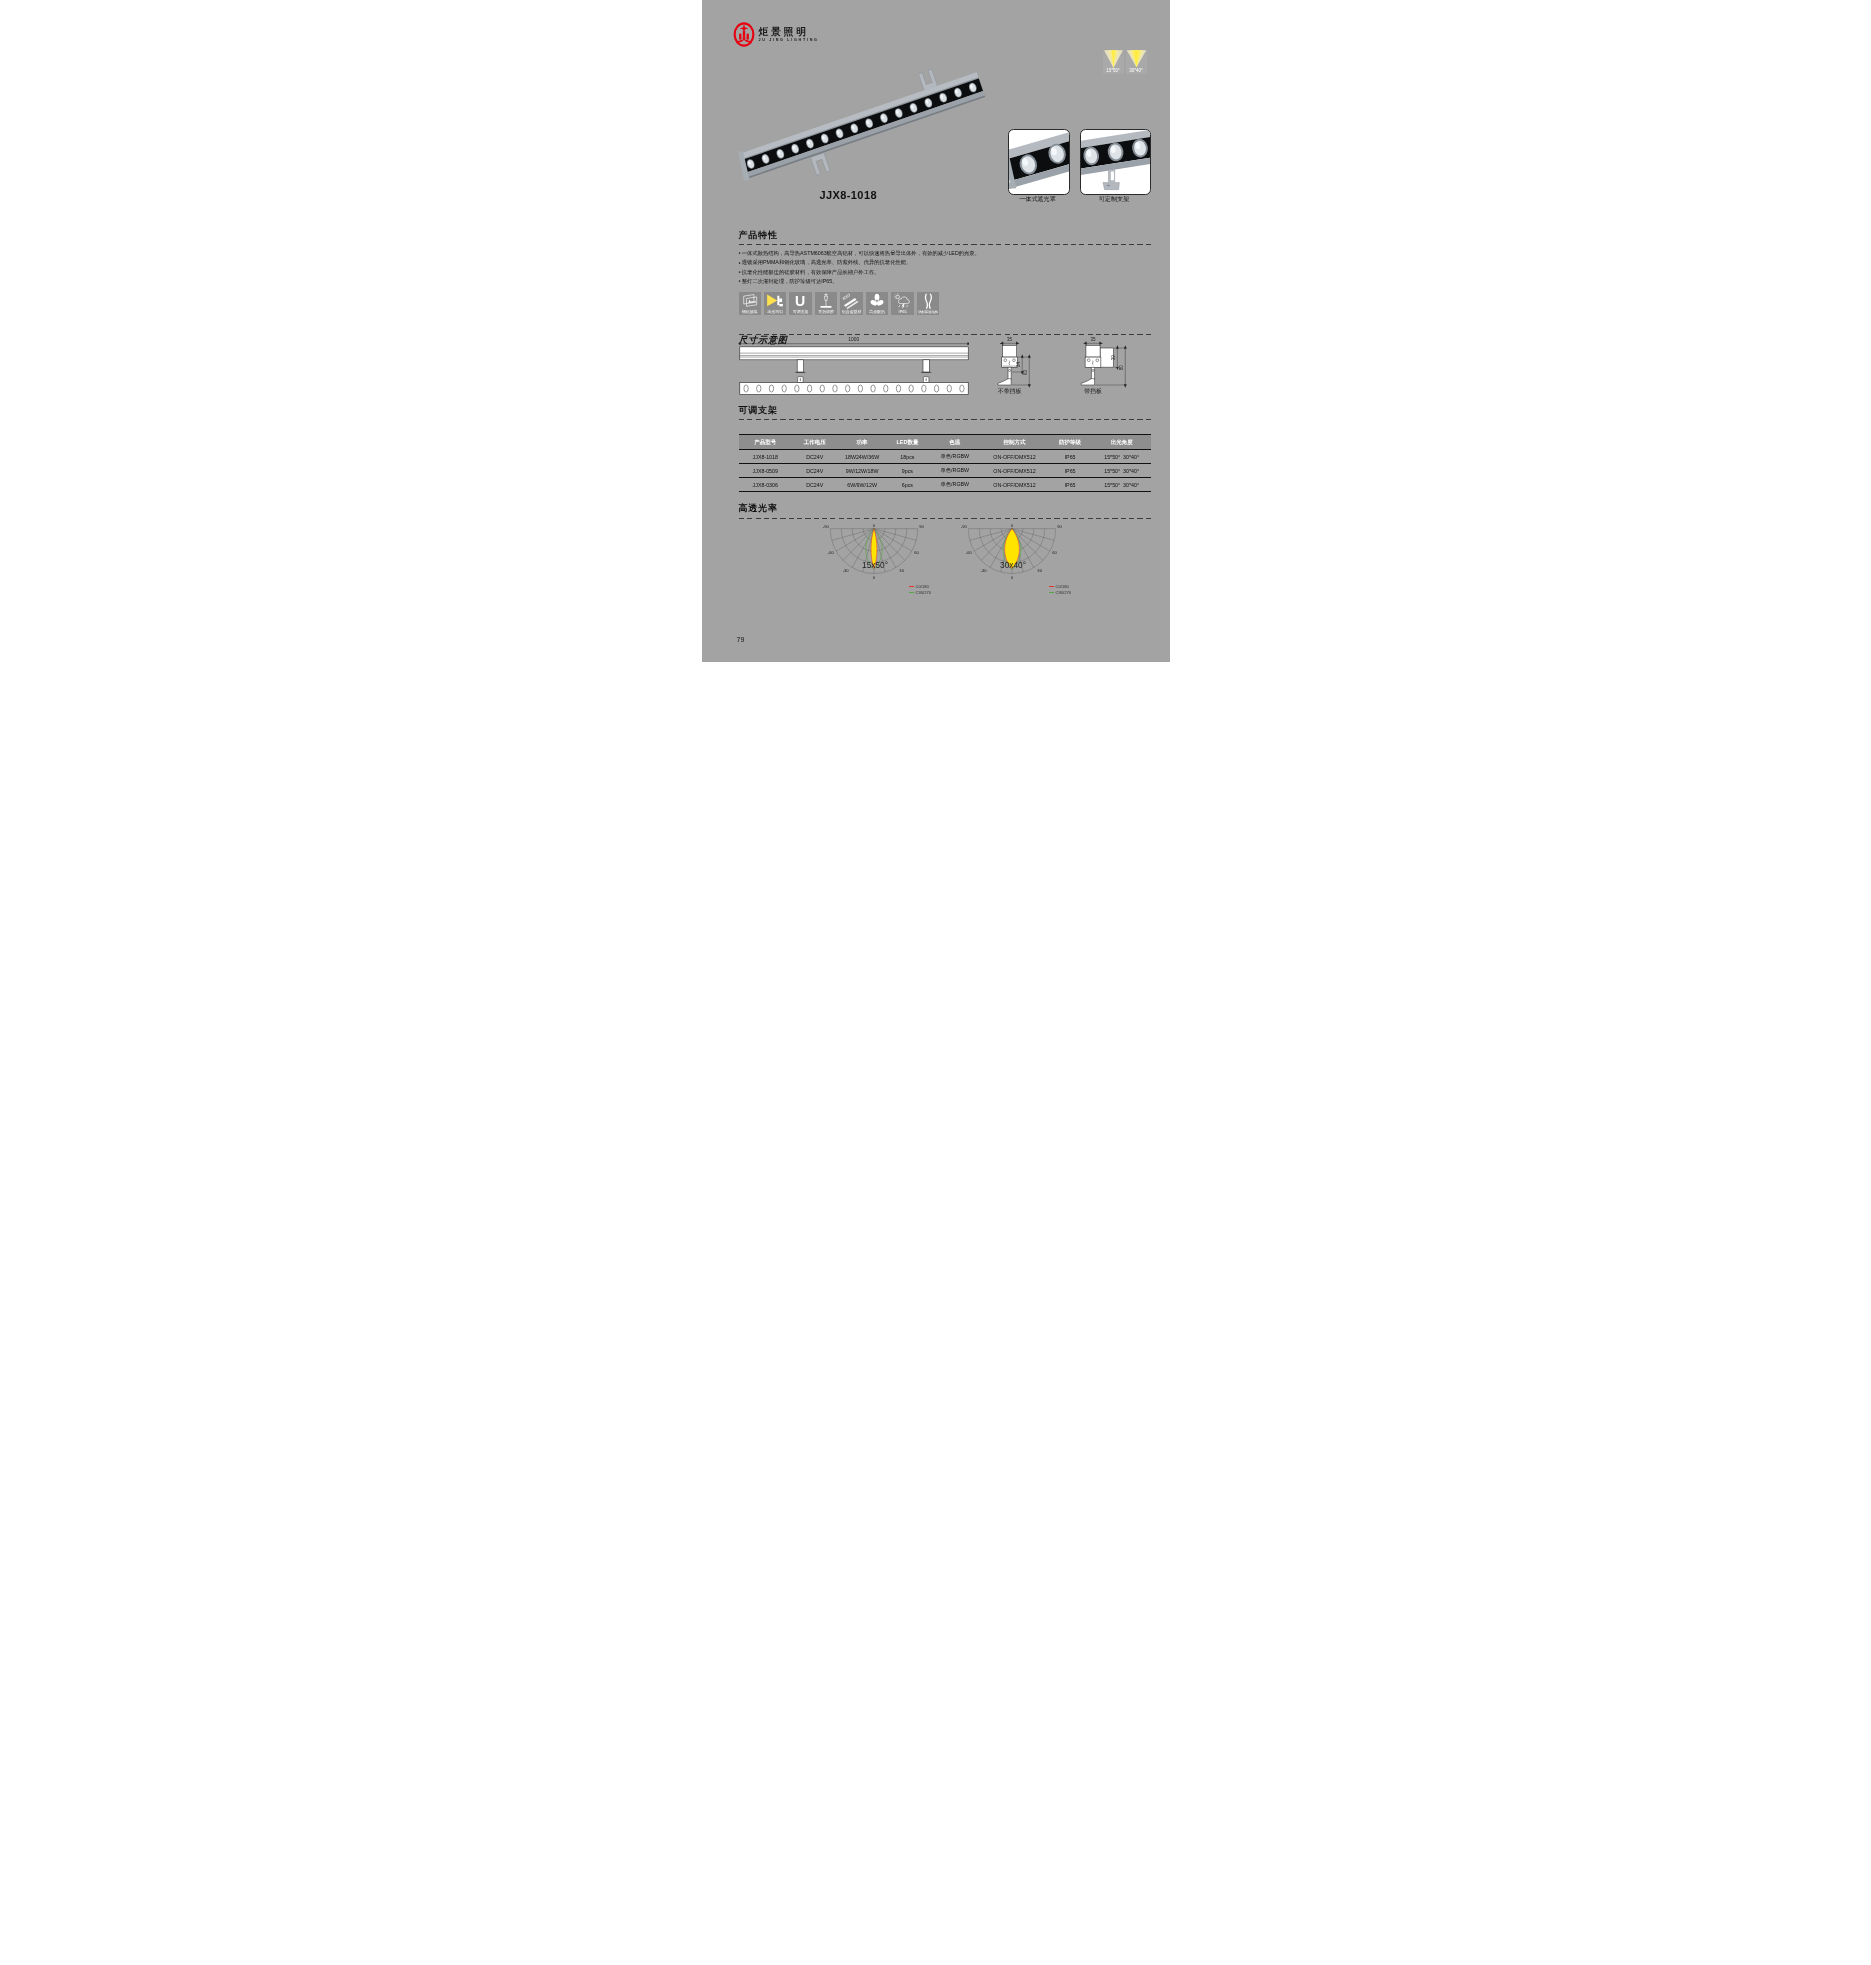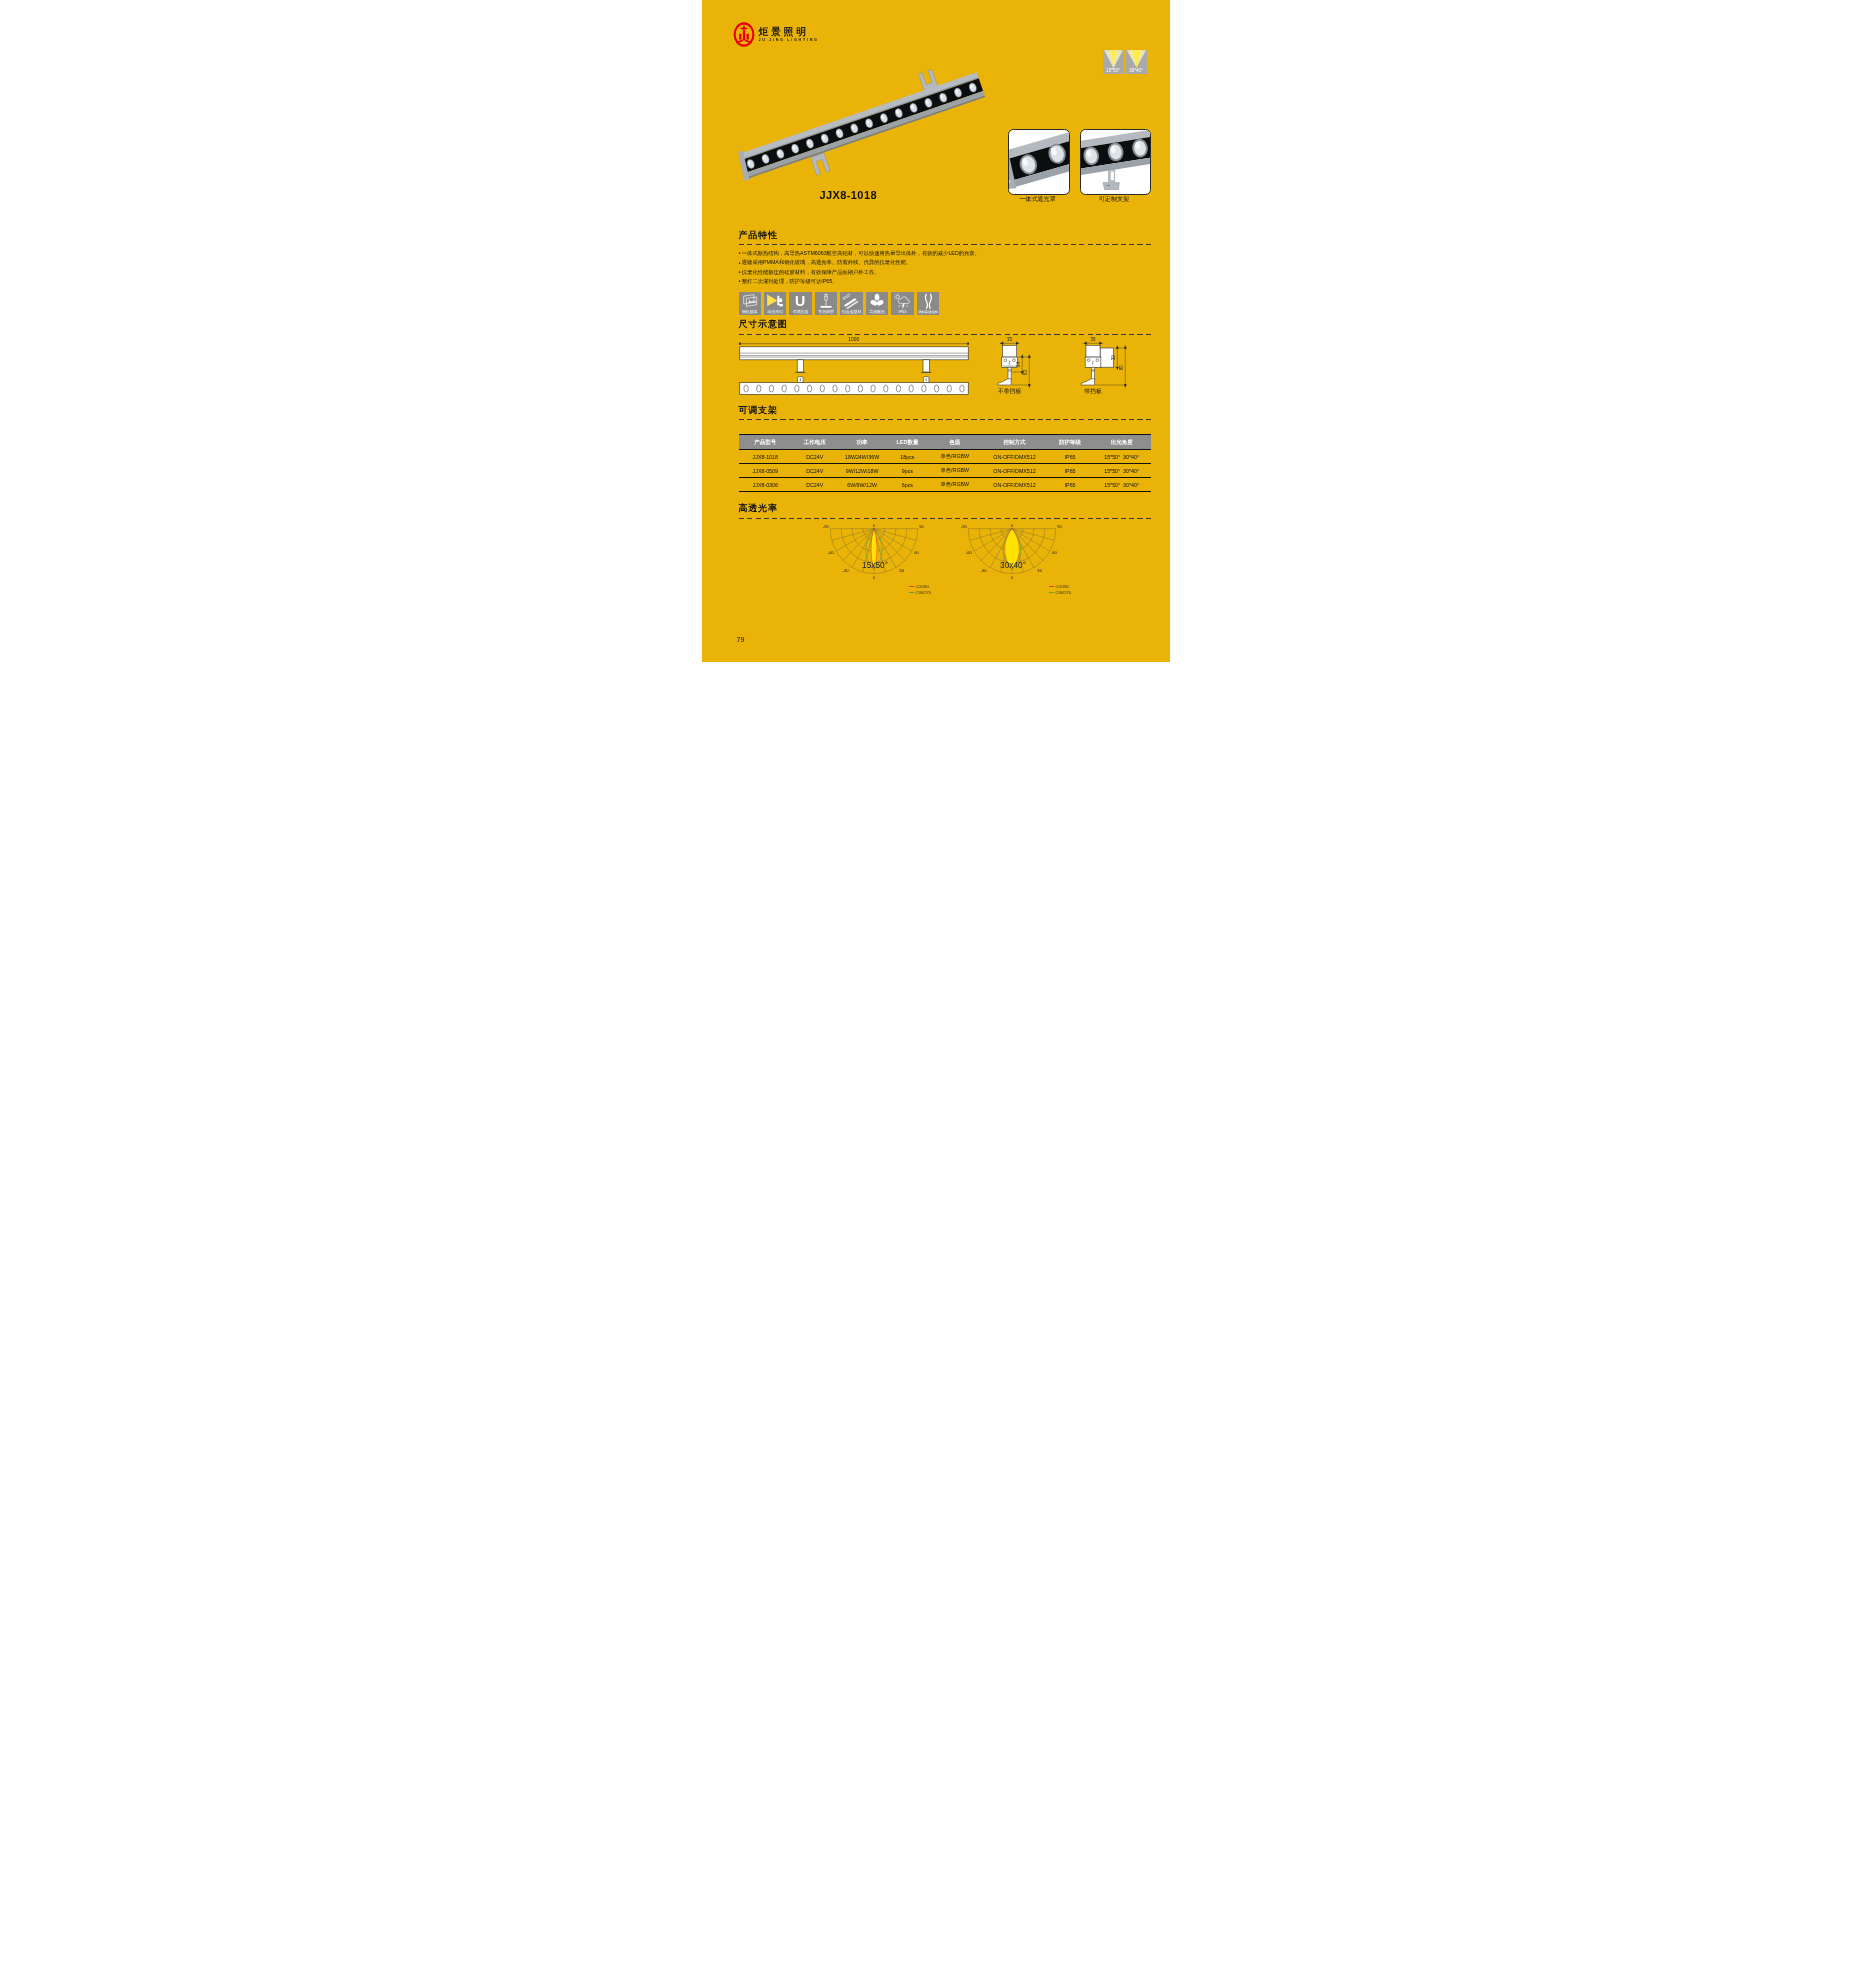--- a/index.html
+++ b/index.html
@@ -1,17 +1,17 @@
 <!DOCTYPE html>
 <html style="font-size:6.3px"><head>
 <meta charset="utf-8">
 <style>
   html,body{margin:0;padding:0;background:#fff;}
   body{font-family:"Liberation Sans","DejaVu Sans",sans-serif;color:#111;}
-  .page{position:relative;width:468px;height:662px;background:#eab308;overflow:hidden;margin:0 auto;}
+  .page{position:relative;width:468px;height:662px;background:#a3a3a3;overflow:hidden;margin:0 auto;}
   .abs{position:absolute;}
 
   
   .logo{left:31px;top:22px;display:flex;align-items:center;gap:3.9px;}
   .logo-cn{font-size:9.8px;font-weight:bold;letter-spacing:2.8px;color:#1a1a1a;line-height:1.1;}
   .logo-en{font-size:3.7px;font-weight:bold;letter-spacing:1.7px;color:#1a1a1a;margin-top:0.8px;}
 
   
   .beam-tile{width:21px;height:23.6px;background:#a9a9a9;top:50px;}
   .beam-tile svg{display:block;}
@@ -258,21 +258,21 @@
       <svg width="22.4" height="16.5" viewBox="0 0 57 42">
         <g stroke="#fff" fill="none" stroke-width="3.2">
           <path d="M24,2 q-5,9 0,19 q5,9 0,19"></path>
           <path d="M34,2 q5,9 0,19 q-5,9 0,19"></path>
         </g>
       </svg>
       <div class="tile-label">适配幕墙结构</div>
     </div>
   </div>
 
-  <div class="abs sec-title" style="left:37px;top:318px;">尺寸示意图</div>
+  <div class="abs sec-title" style="left:37px;top:334px;font-style:italic;">尺寸示意图</div>
   <div class="abs dash" style="top:334px;"></div>
 
   <svg class="abs" style="left:37px;top:337px;" width="230" height="59" viewBox="0 0 585 150">
     <defs>
       <marker id="ah" markerWidth="10" markerHeight="8" refX="8" refY="4" orient="auto">
         <polygon points="0,4 9,0.5 9,7.5" fill="#222"></polygon>
       </marker>
       <marker id="at" markerWidth="10" markerHeight="8" refX="1" refY="4" orient="auto">
         <polygon points="9,4 0,0.5 0,7.5" fill="#222"></polygon>
       </marker>

